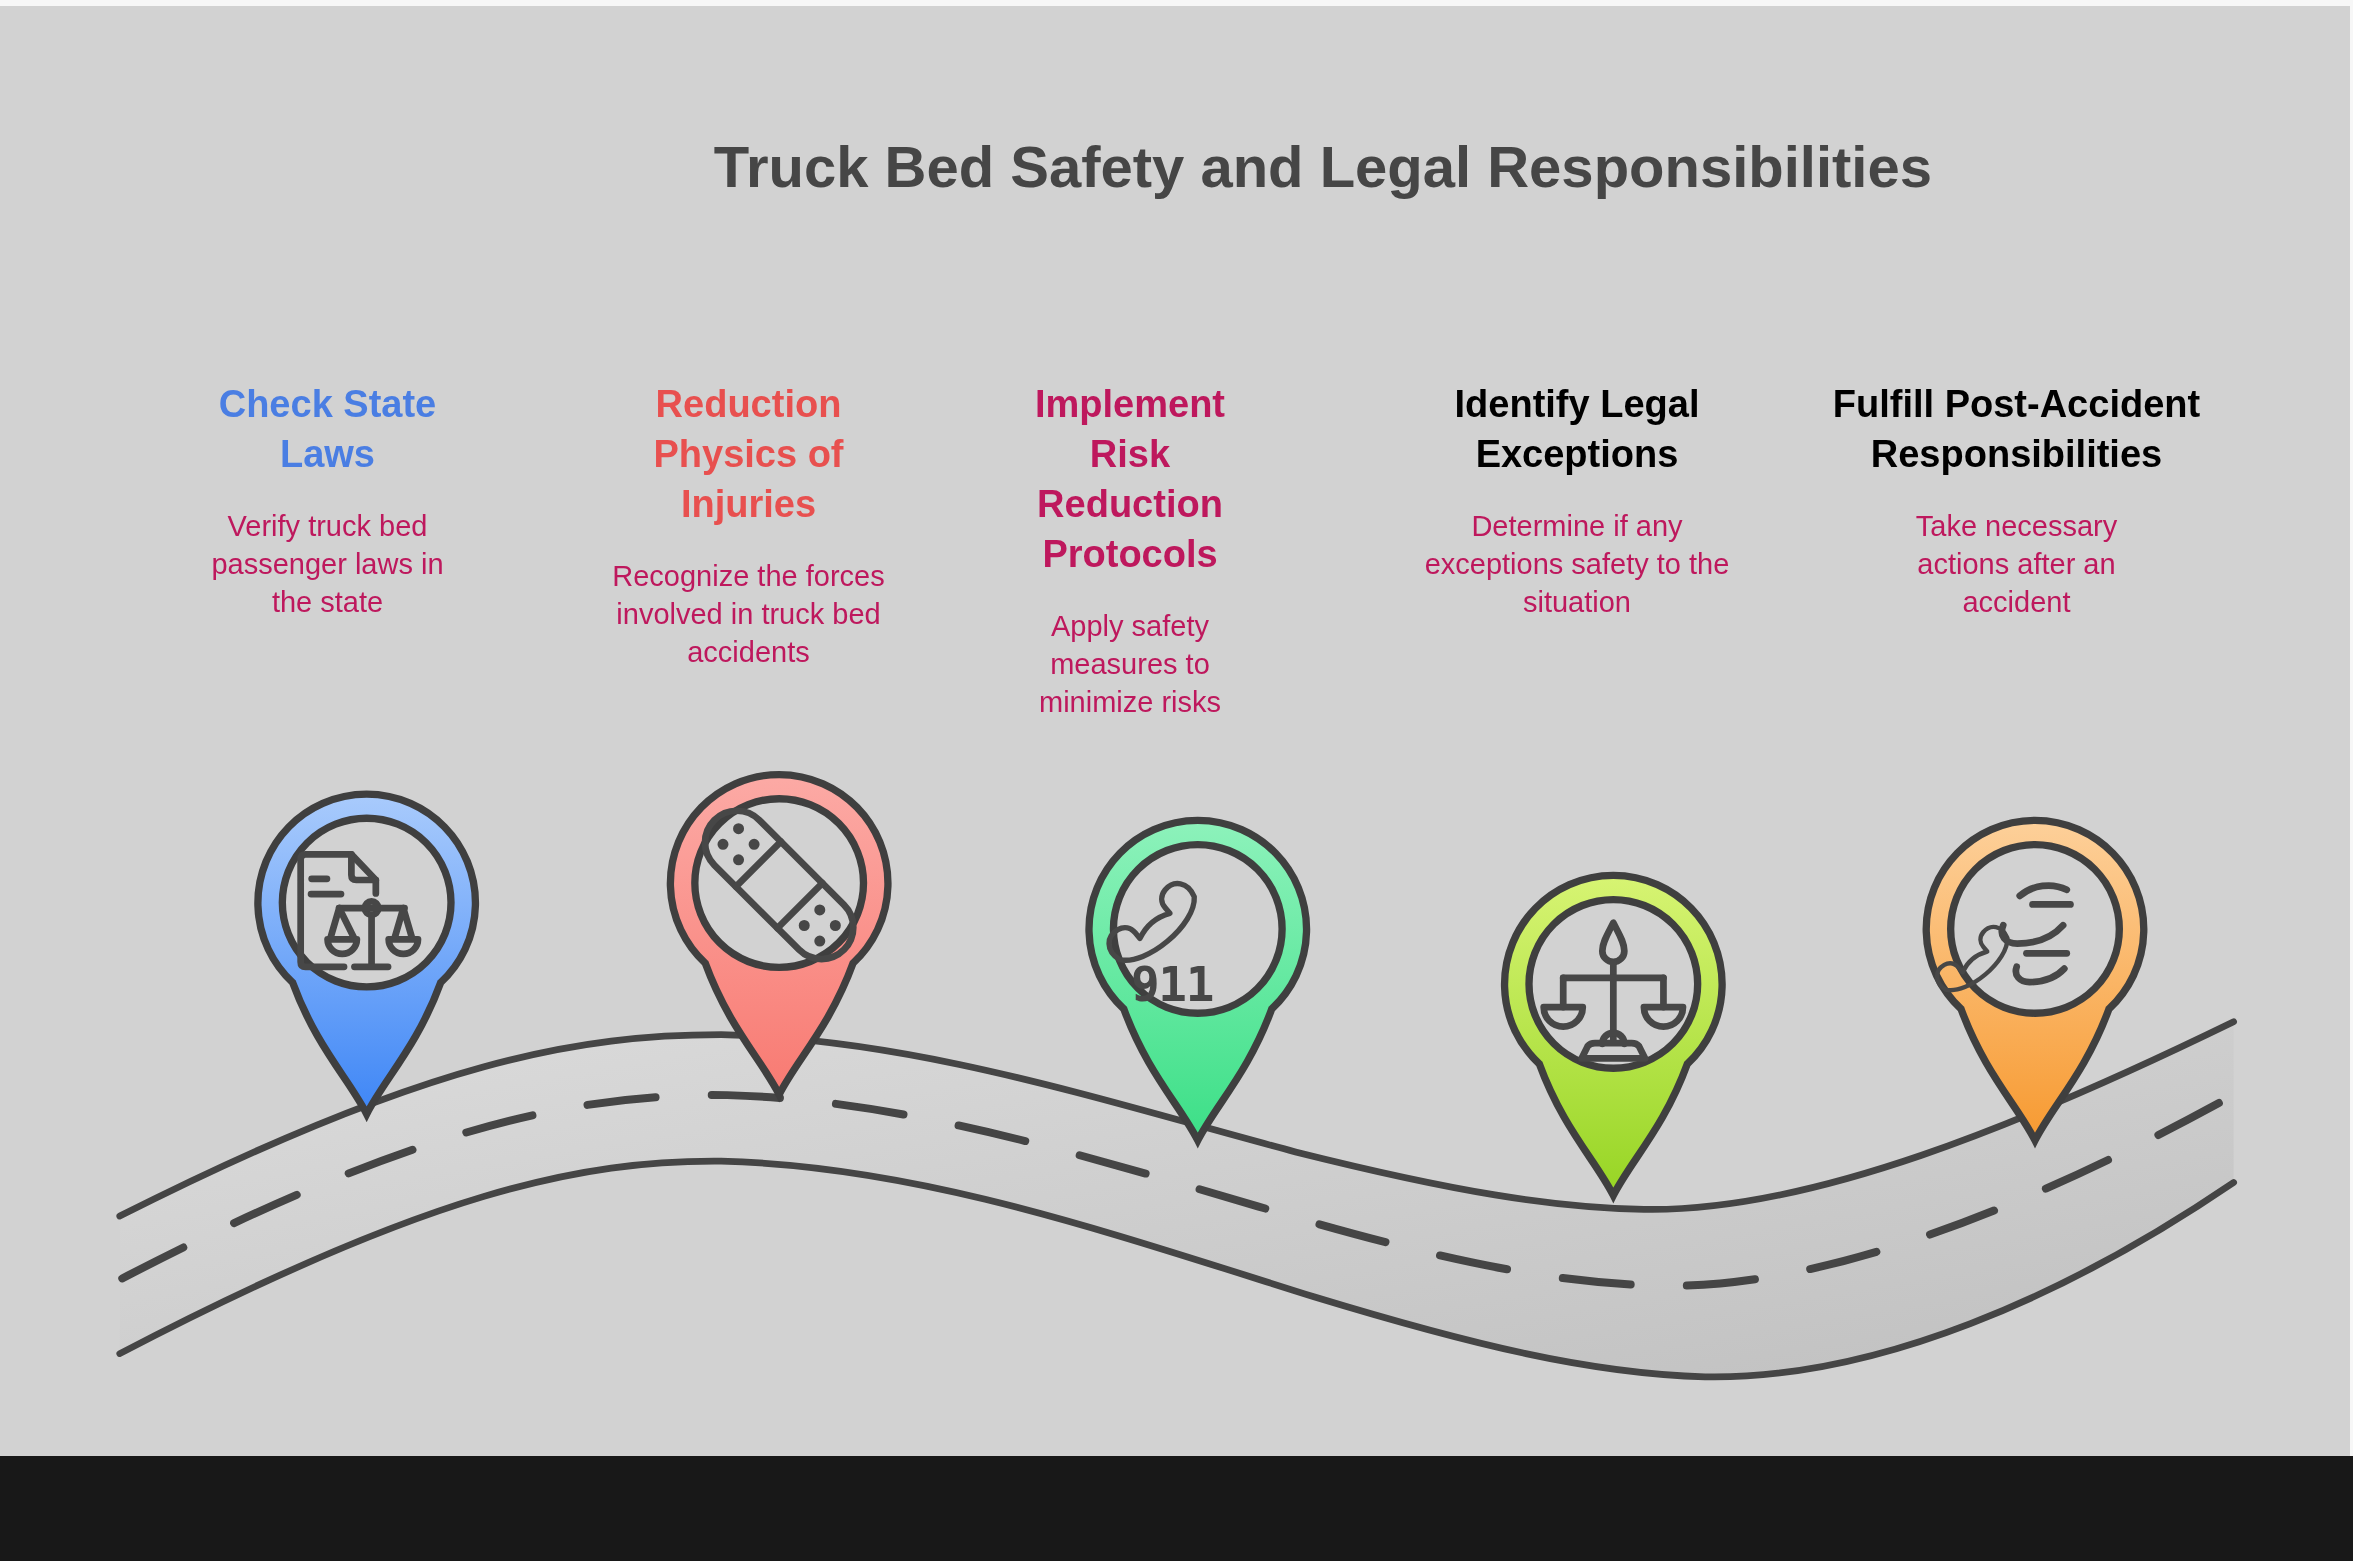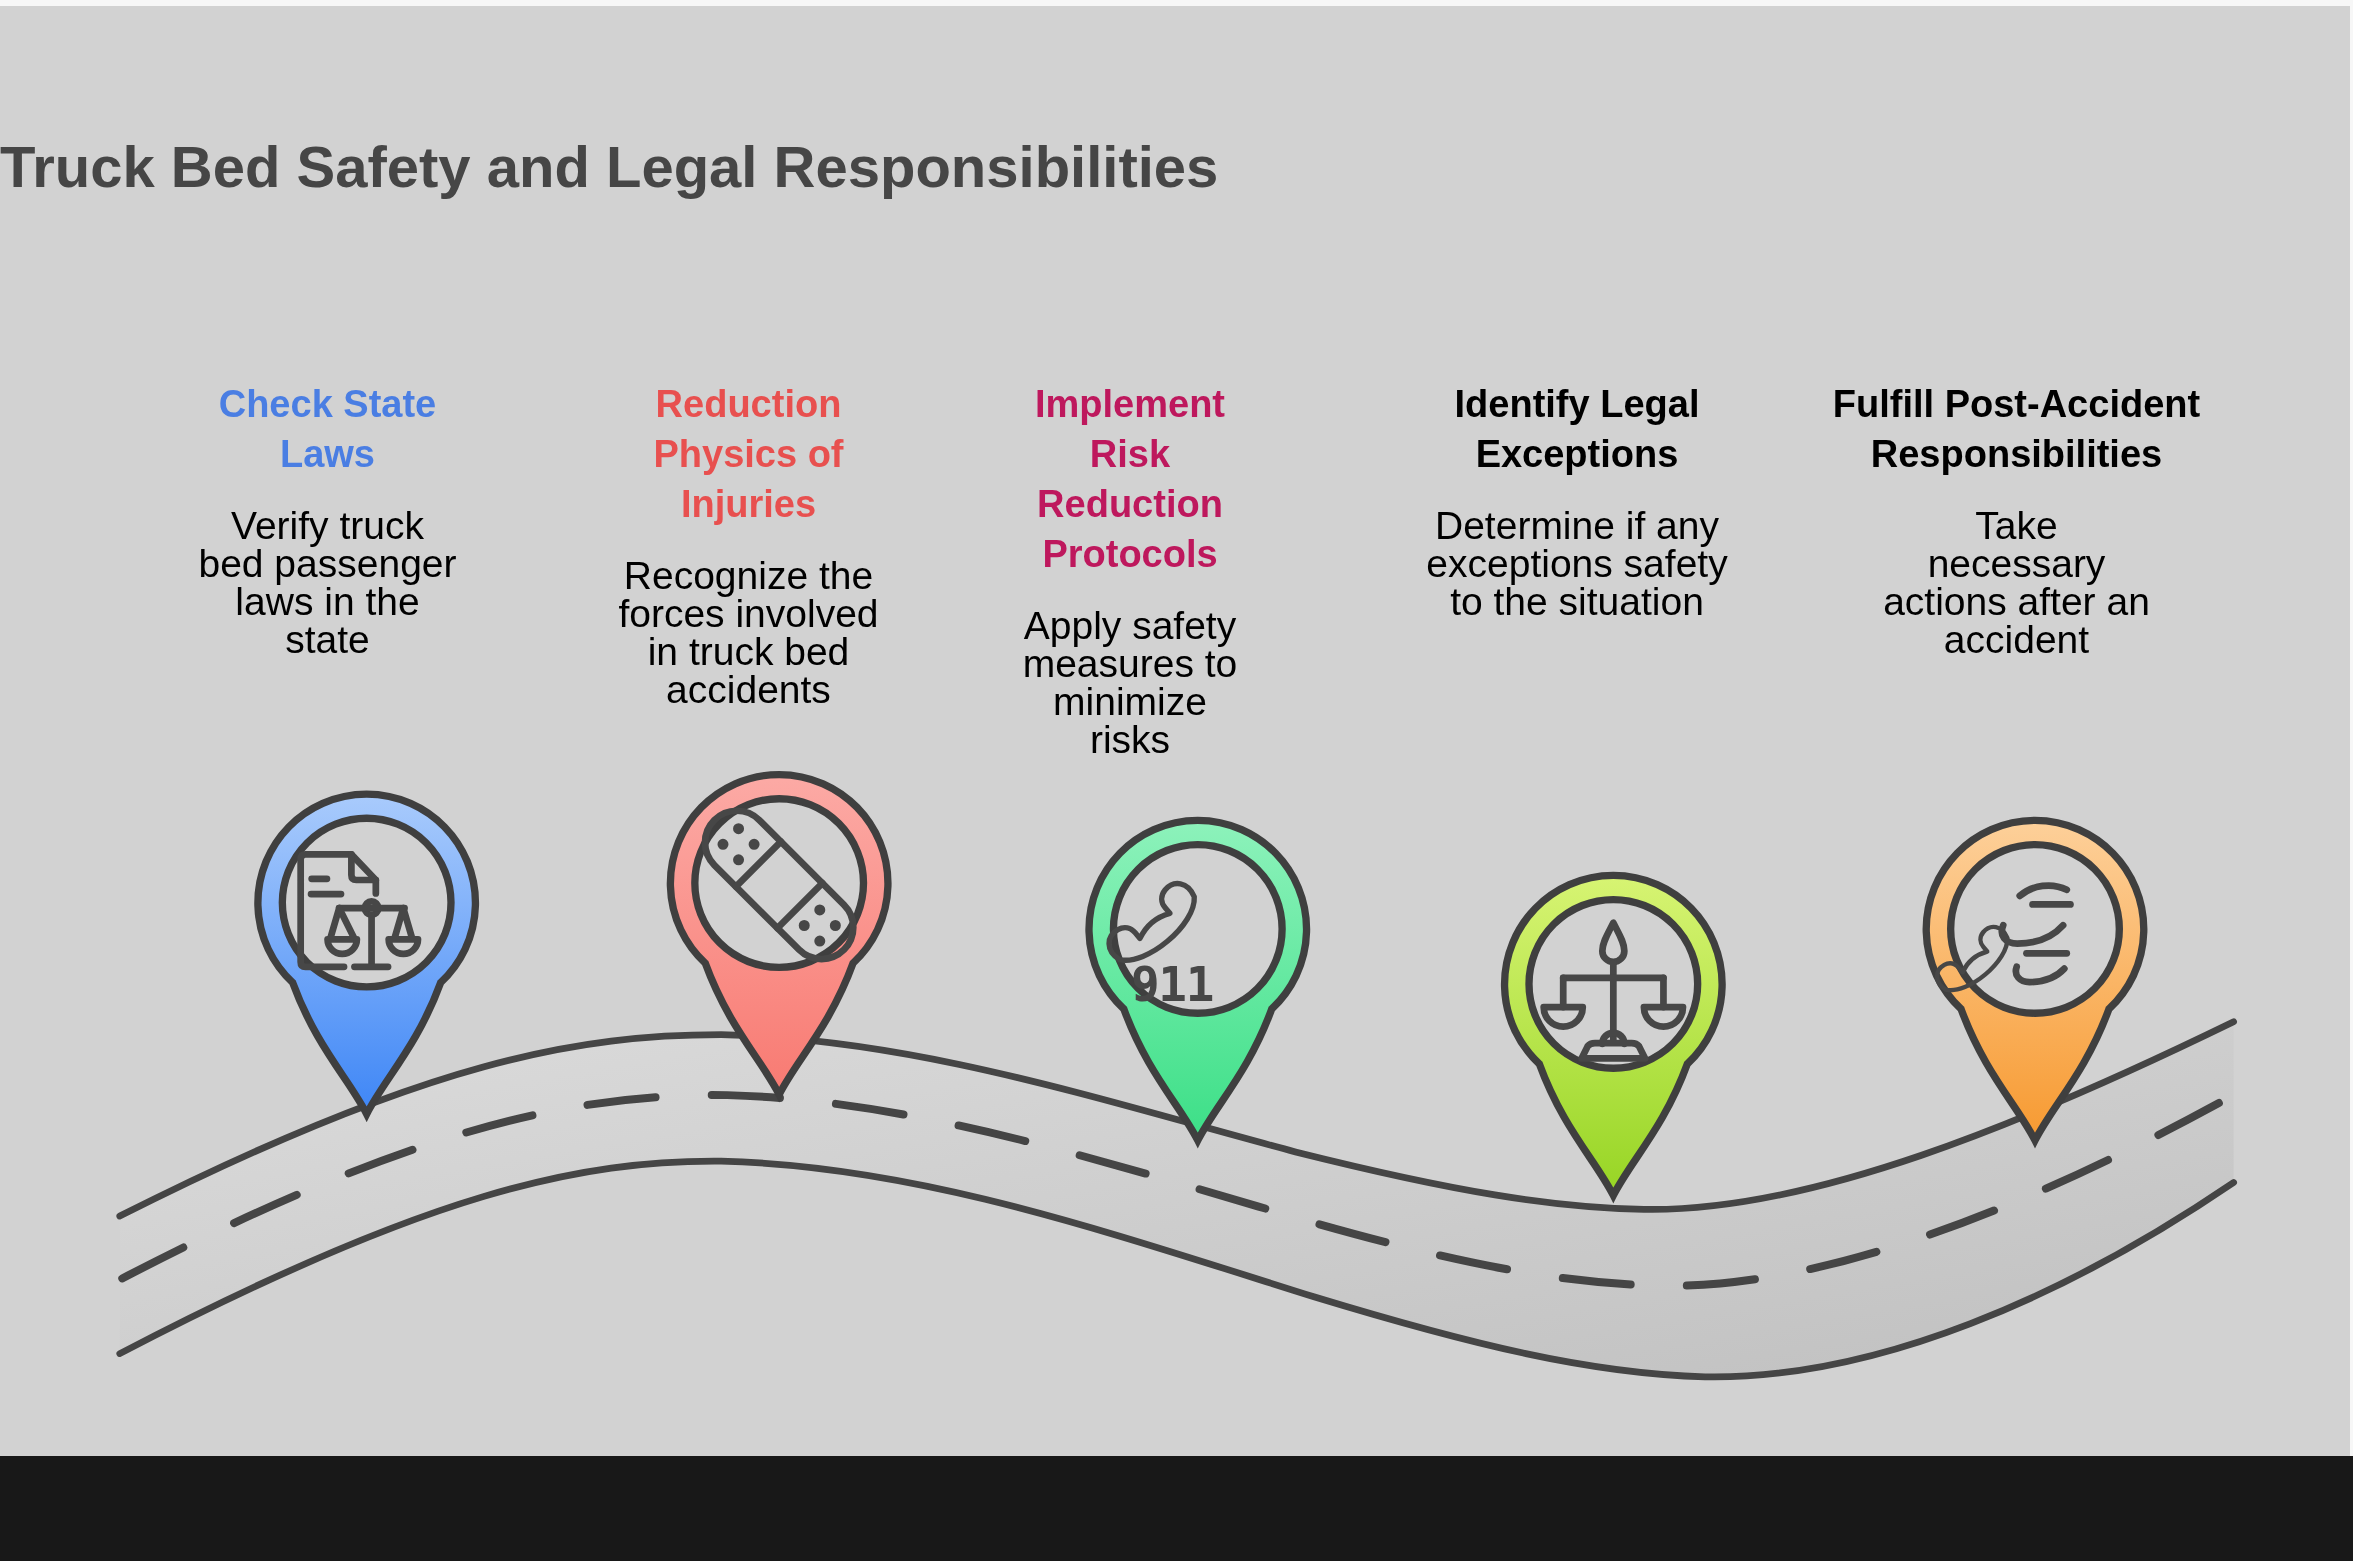--- a/index.html
+++ b/index.html
@@ -6,25 +6,25 @@
   .stage{
     position:relative;width:2354px;height:1562px;overflow:hidden;
     background:#d2d2d2;
     font-family:"Liberation Sans", sans-serif;
   }
   .top-strip{position:absolute;left:0;top:0;width:2354px;height:5.5px;background:#f7f7f7;}
   .right-strip{position:absolute;right:0;top:0;width:4.3px;height:1456px;background:#f7f7f7;}
   .bottom-bar{position:absolute;left:0;bottom:0;width:2354px;height:106px;background:#181818;}
   .title{
     position:absolute;left:0;top:133px;width:1932px;margin:0;
-    text-align:left;font-size:58px;font-weight:bold;color:#464646;
+    text-align:right;font-size:58px;font-weight:bold;color:#464646;
   }
   .col{position:absolute;top:333px;text-align:center;margin-top:46px;}
   .col h2{margin:0;font-size:38px;line-height:50px;font-weight:bold;}
-  .col p{margin:28px auto 0 auto;font-size:39px;line-height:38px;color:#000000;}
+  .col p{margin:28px auto 0 auto;font-size:29px;line-height:38px;color:#be185d;}
   .c1 h2{color:#4a7ee3;} .c2 h2{color:#e8504f;} .c3 h2{color:#be185d;}
   .c4 h2{color:#000000;} .c5 h2{color:#000000;}
   .col1{left:196px;width:263px;}  .col1 p{max-width:263px;}
   .col2{left:605px;width:287px;}  .col2 p{max-width:278px;}
   .col3{left:1008px;width:244px;} .col3 p{max-width:244px;}
   .col4{left:1412px;width:330px;} .col4 p{max-width:318px;}
   .col5{left:1827px;width:379px;} .col5 p{max-width:269px;}
   .scene{position:absolute;left:0;top:0;}
   .pin-outline{stroke:#3f3f3f;stroke-width:12;}
   .icon{stroke:#474747;stroke-width:11;fill:none;stroke-linecap:round;stroke-linejoin:round;}

